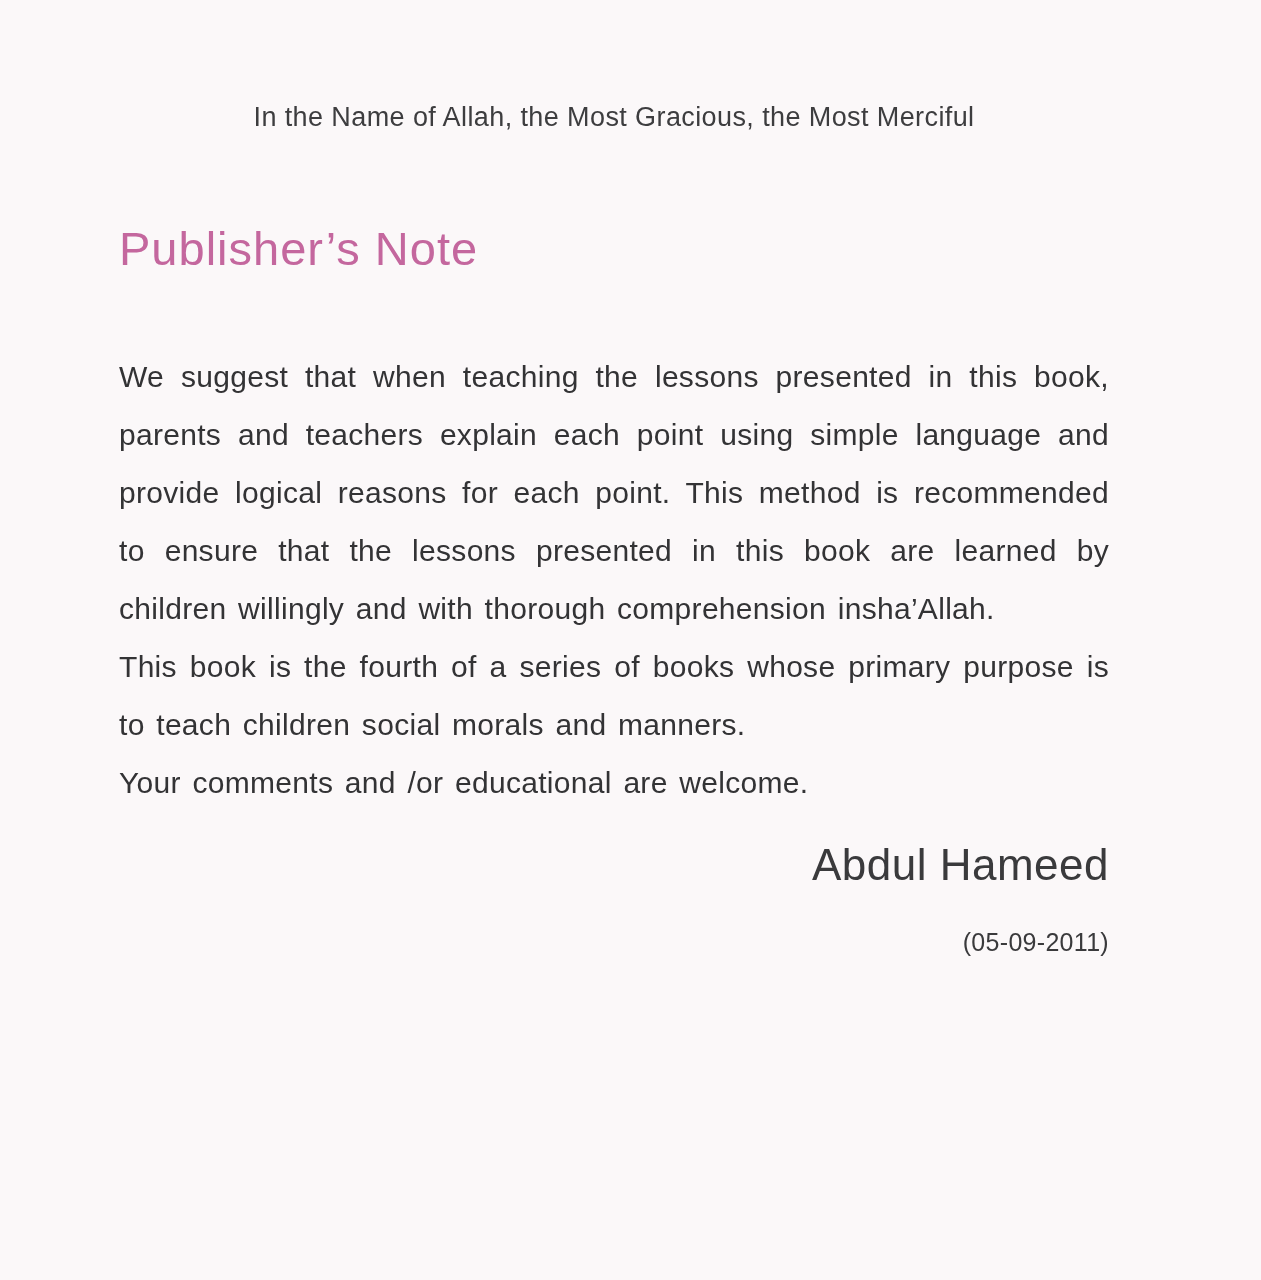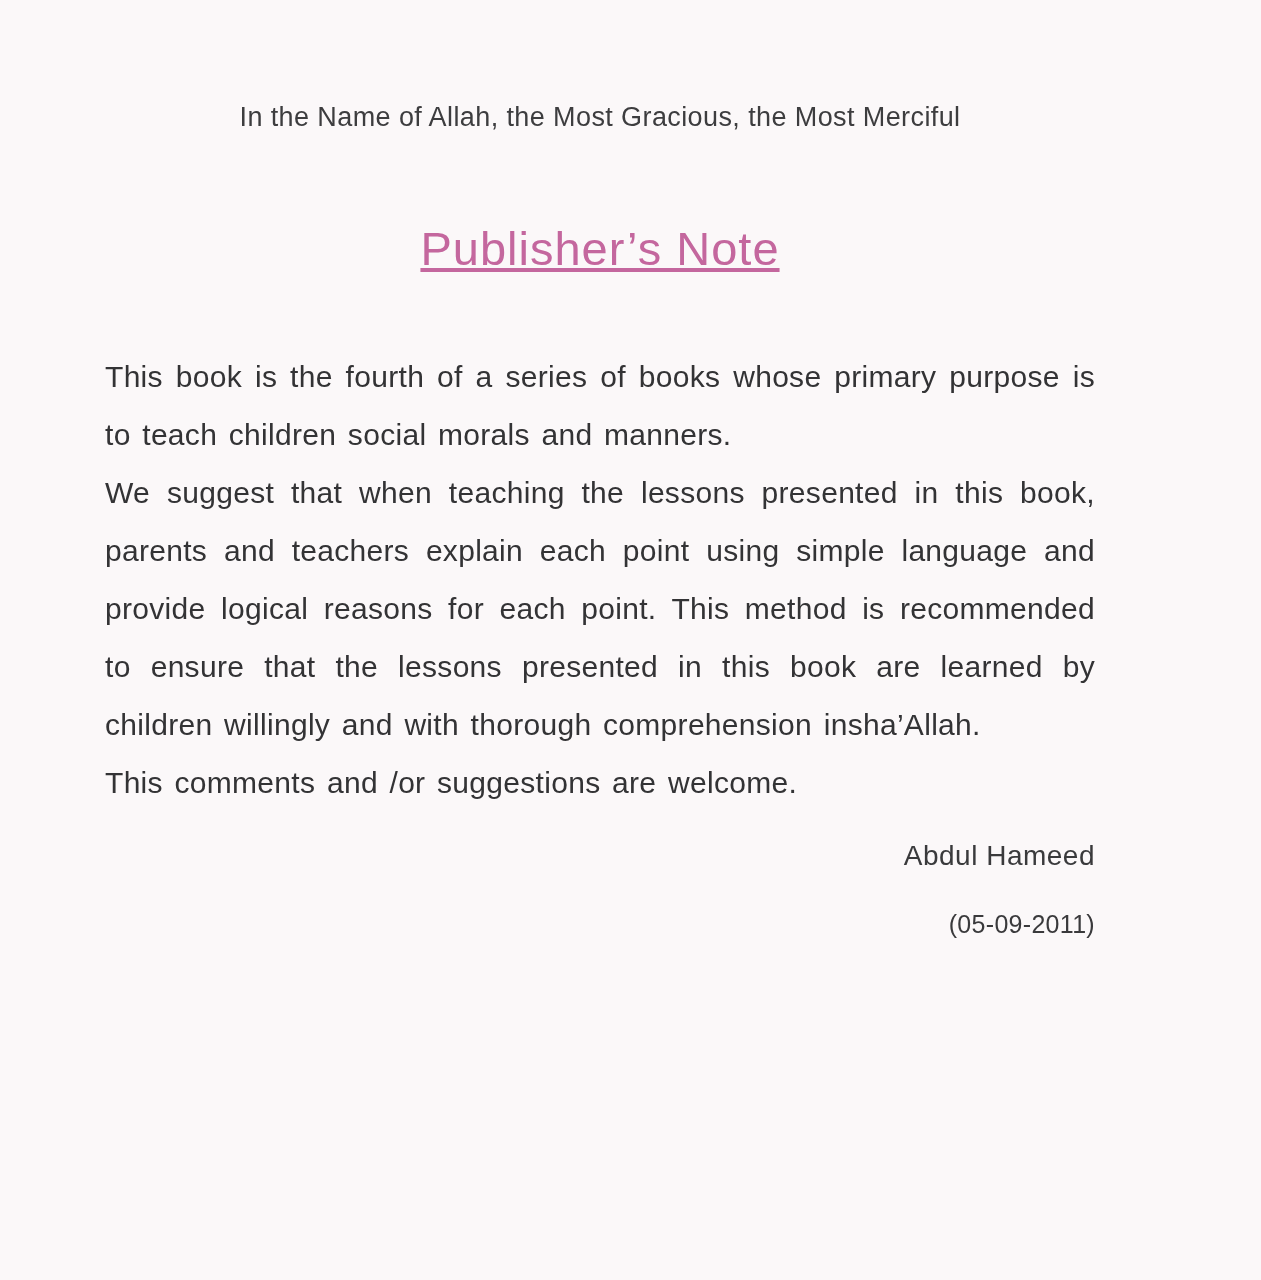--- a/index.html
+++ b/index.html
@@ -11,57 +11,55 @@
     font-family: "Liberation Sans", sans-serif;
   }
   .page {
     position: relative;
     width: 1261px;
     height: 1280px;
     background: #fbf8f9;
   }
   .content {
     position: absolute;
-    left: 105px;
+    left: 119px;
     top: 0;
     width: 990px;
   }
   .bismillah {
     margin-top: 102px;
     text-align: center;
     font-size: 27px;
     letter-spacing: 0.4px;
     color: #3d3d3f;
   }
   .note-title {
     margin-top: 88px;
-    text-align: center;
     font-size: 47px;
     letter-spacing: 1px;
     color: #c4679e;
-    text-decoration: underline;
   }
   .body-text {
     margin-top: 72px;
     color: #333335;
   }
   .body-text p {
     font-size: 30px;
     line-height: 58px;
     letter-spacing: 0.3px;
     word-spacing: 3px;
     text-align: justify;
   }
   .body-text p.no-justify {
     text-align: left;
   }
   .signature {
     margin-top: 28px;
     text-align: right;
-    font-size: 28px;
+    font-size: 44px;
     letter-spacing: 0.5px;
     color: #3a3a3c;
   }
   .sig-date {
     margin-top: 38px;
     text-align: right;
     font-size: 25px;
     letter-spacing: 0.3px;
     color: #3a3a3c;
   }
@@ -70,23 +68,23 @@
 <body>
 
 <div class="page">
   <div class="content">
 
     <div class="bismillah">In the Name of Allah, the Most Gracious, the Most Merciful</div>
 
     <div class="note-title">Publisher’s Note</div>
 
     <div class="body-text">
+      <p>We suggest that when teaching the lessons presented in this book, parents and teachers explain each point using simple language and provide logical reasons for each point. This method is recommended to ensure that the lessons presented in this book are learned by children willingly and with thorough comprehension insha’Allah.</p>
       <p>This book is the fourth of a series of books whose primary purpose is to teach children social morals and manners.</p>
-      <p>We suggest that when teaching the lessons presented in this book, parents and teachers explain each point using simple language and provide logical reasons for each point. This method is recommended to ensure that the lessons presented in this book are learned by children willingly and with thorough comprehension insha’Allah.</p>
-      <p class="no-justify">This comments and /or suggestions are welcome.</p>
+      <p class="no-justify">Your comments and /or educational are welcome.</p>
     </div>
 
     <div class="signature">Abdul Hameed</div>
 
     <div class="sig-date">(05-09-2011)</div>
 
   </div>
 </div>
 
 </body></html>

